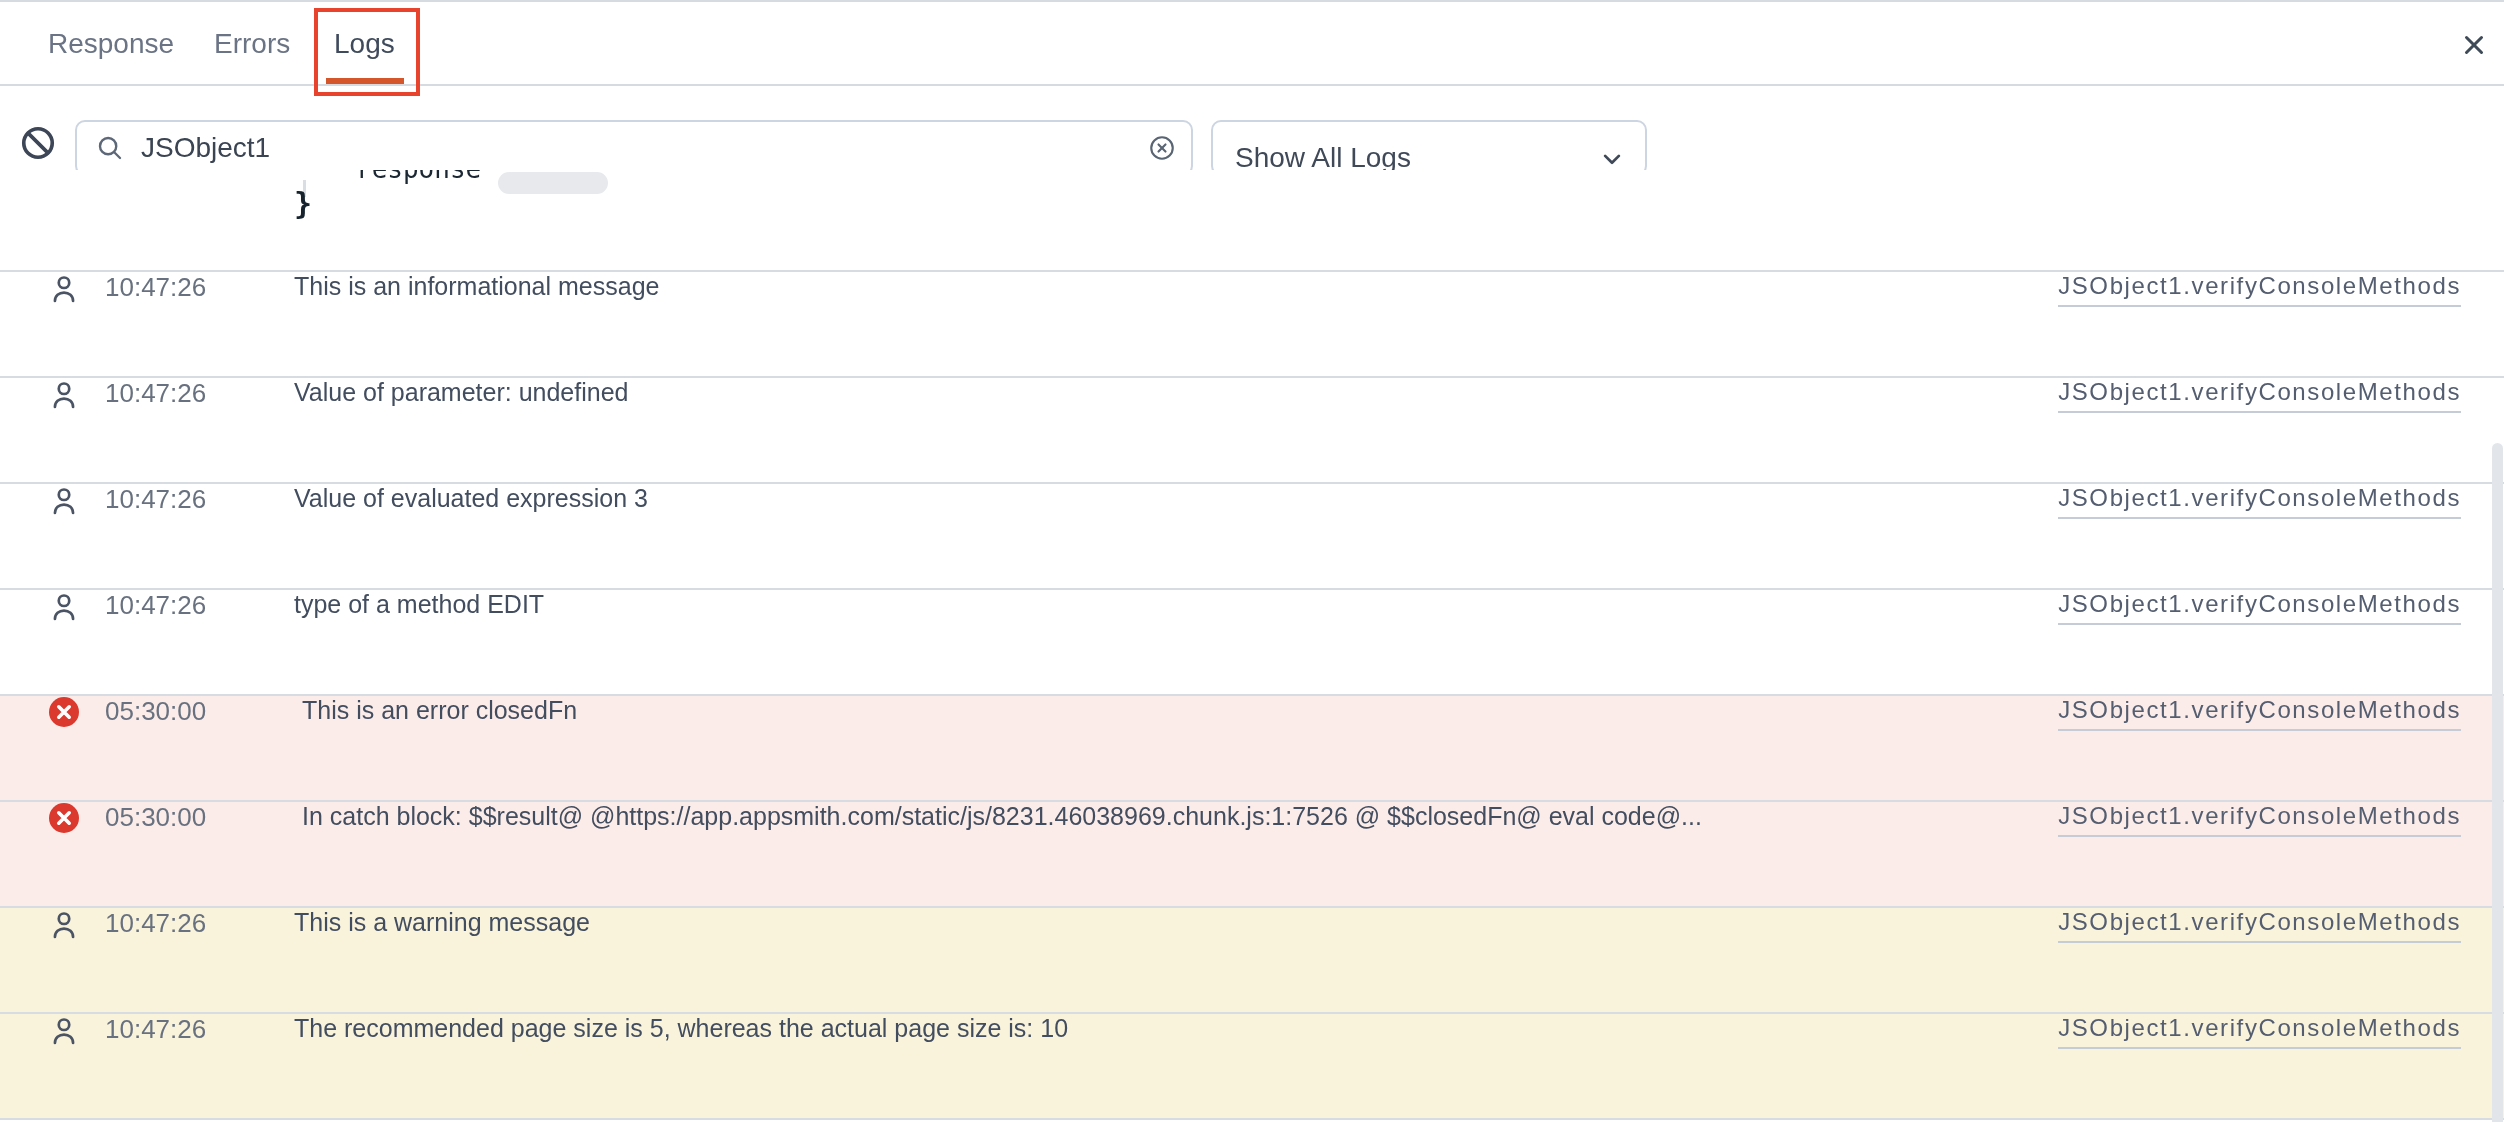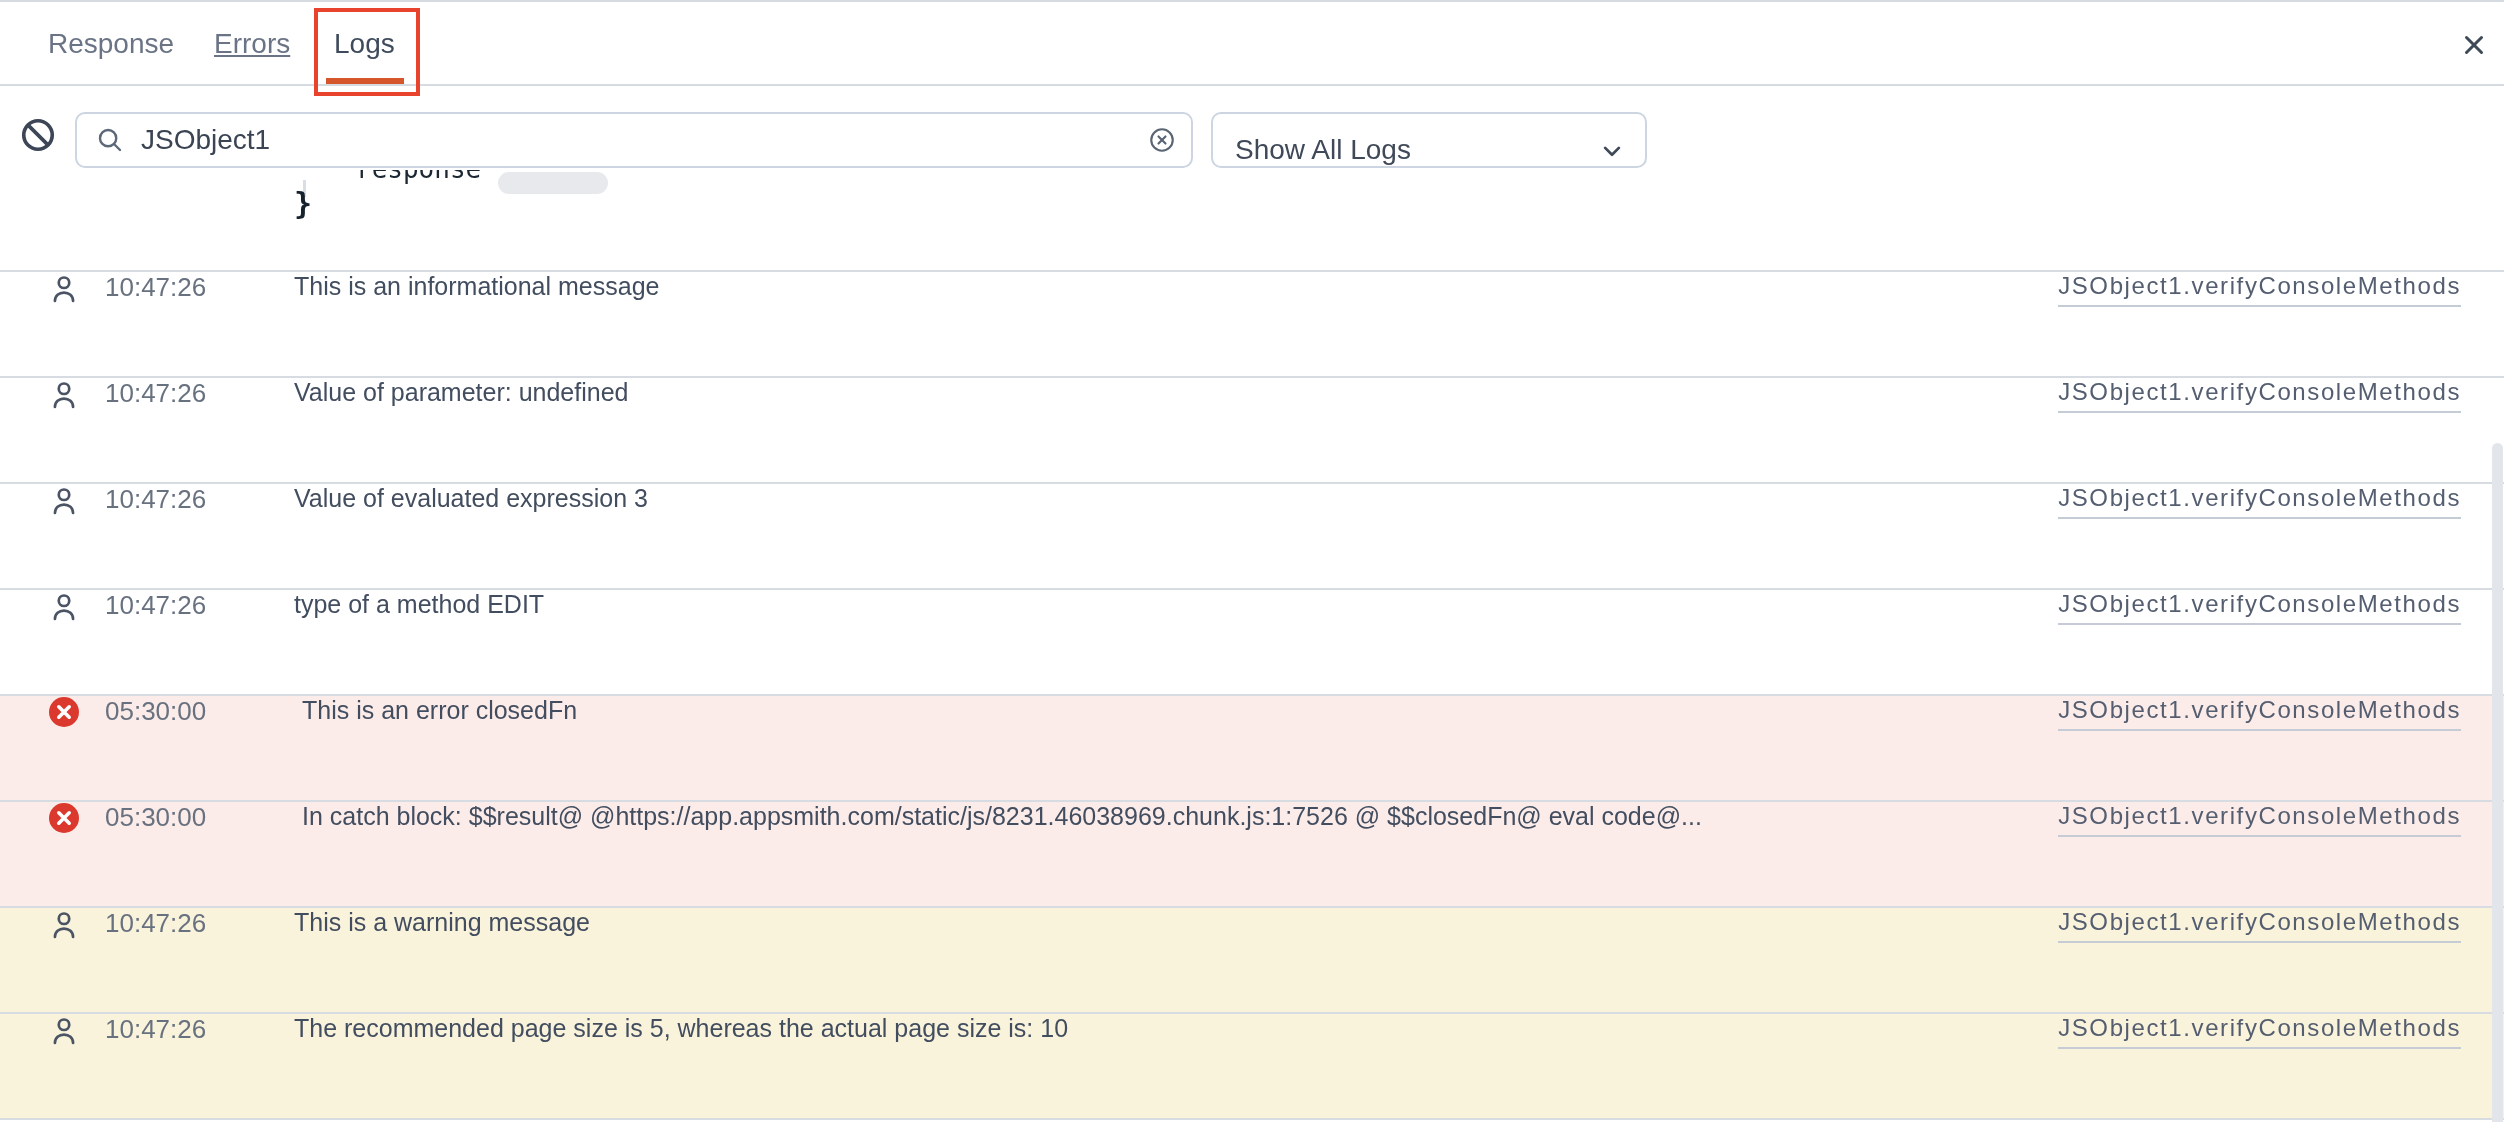--- a/index.html
+++ b/index.html
@@ -14,37 +14,37 @@
   .tabbar{
     position:absolute;left:0;top:0;width:2504px;height:86px;
     border-top:2px solid #d6dbe2;border-bottom:2px solid #d6dbe2;
     background:#fff;box-sizing:border-box;
   }
   .tab{
     position:absolute;top:0;height:84px;display:flex;align-items:center;
     font-size:28px;color:#6b7485;cursor:pointer;
   }
   .tab-response{left:48px;}
-  .tab-errors{left:214px;text-decoration:underline;}
+  .tab-errors{left:214px;}
   .tab-logs{left:334px;color:#3f4b5c;font-weight:500;}
   .tab-underline{
     position:absolute;left:326px;top:76px;width:78px;height:6px;
     background:#d5562b;
   }
   .annotation-box{
     position:absolute;left:314px;top:8px;width:106px;height:88px;
     border:4px solid #e8432c;box-sizing:border-box;z-index:20;pointer-events:none;
   }
   .close-btn{
     position:absolute;right:14px;top:27px;width:32px;height:32px;
     display:flex;align-items:center;justify-content:center;cursor:pointer;
   }
 
   
-  .filter-row{position:absolute;left:0;top:88px;width:2056px;height:82px;background:#fff;}
+  .filter-row{position:absolute;left:0;top:96px;width:2056px;height:82px;background:#fff;}
   .ban-btn{position:absolute;left:19px;top:28px;width:38px;height:38px;cursor:pointer;}
   .search-box{
     position:absolute;left:75px;top:24px;width:1118px;height:56px;
     border:2px solid #ccd5e1;border-radius:10px;box-sizing:border-box;
     display:flex;align-items:center;background:#fff;
   }
   .search-box .mag{margin-left:18px;flex:0 0 auto;display:flex;}
   .search-input{
     flex:1 1 auto;border:none;outline:none;background:transparent;
     font-family:"Liberation Sans", sans-serif;font-size:28px;color:#3a4452;

